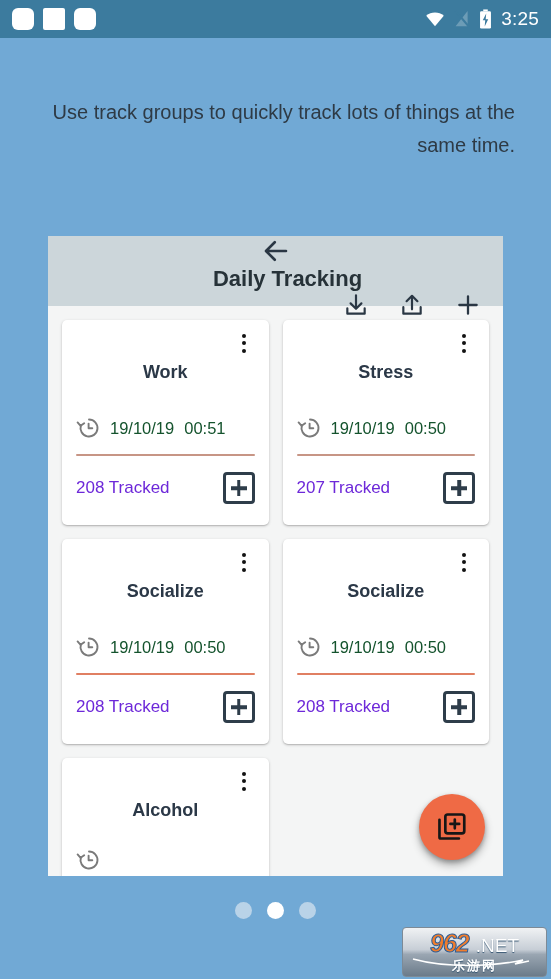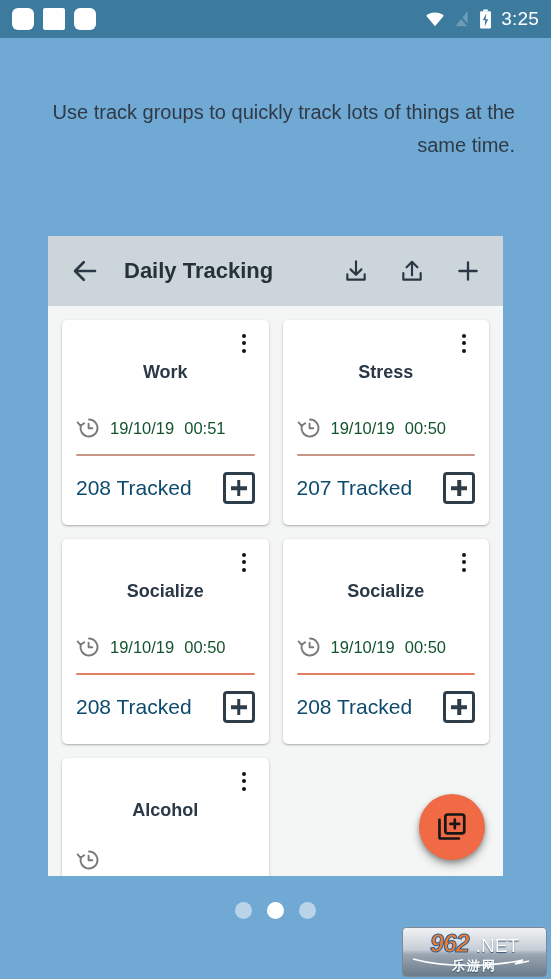--- a/index.html
+++ b/index.html
@@ -51,20 +51,21 @@
     overflow: hidden;
   }
 
   
   .appbar {
     height: 70px;
     background: #ccd6da;
     display: flex; align-items: center;
     padding: 0 22px;
     gap: 0;
+    flex-direction: column;
   }
   .appbar .back { width: 30px; height: 30px; flex: 0 0 auto; }
   .appbar .title {
     color: #263238;
     font-size: 22px; font-weight: 700;
     margin-left: 24px;
     white-space: nowrap;
   }
   .appbar .actions {
     margin-left: auto; display: flex; align-items: center; gap: 30px;
@@ -108,21 +109,21 @@
   }
   .card-time svg { width: 24px; height: 24px; flex: 0 0 auto; }
   .card-time .dt {
     color: #14532d; font-size: 16.5px; white-space: nowrap;
   }
   .divider { height: 2px; margin-top: 14px; border-radius: 1px; }
   .card-foot {
     display: flex; align-items: center; justify-content: space-between;
     margin-top: 16px;
   }
-  .tracked { color: #0c4a6e; font-size: 21px; }
+  .tracked { color: #6d28d9; font-size: 17px; }
   .addbox {
     width: 32px; height: 32px; border: 3px solid #2e3d4a;
     border-radius: 4px; position: relative; cursor: pointer;
   }
   .addbox::before, .addbox::after {
     content: ""; position: absolute; background: #2e3d4a;
   }
   .addbox::before { left: 50%; top: 5px; bottom: 5px; width: 3.5px; transform: translateX(-50%); }
   .addbox::after  { top: 50%; left: 5px; right: 5px; height: 3.5px; transform: translateY(-50%); }
 

